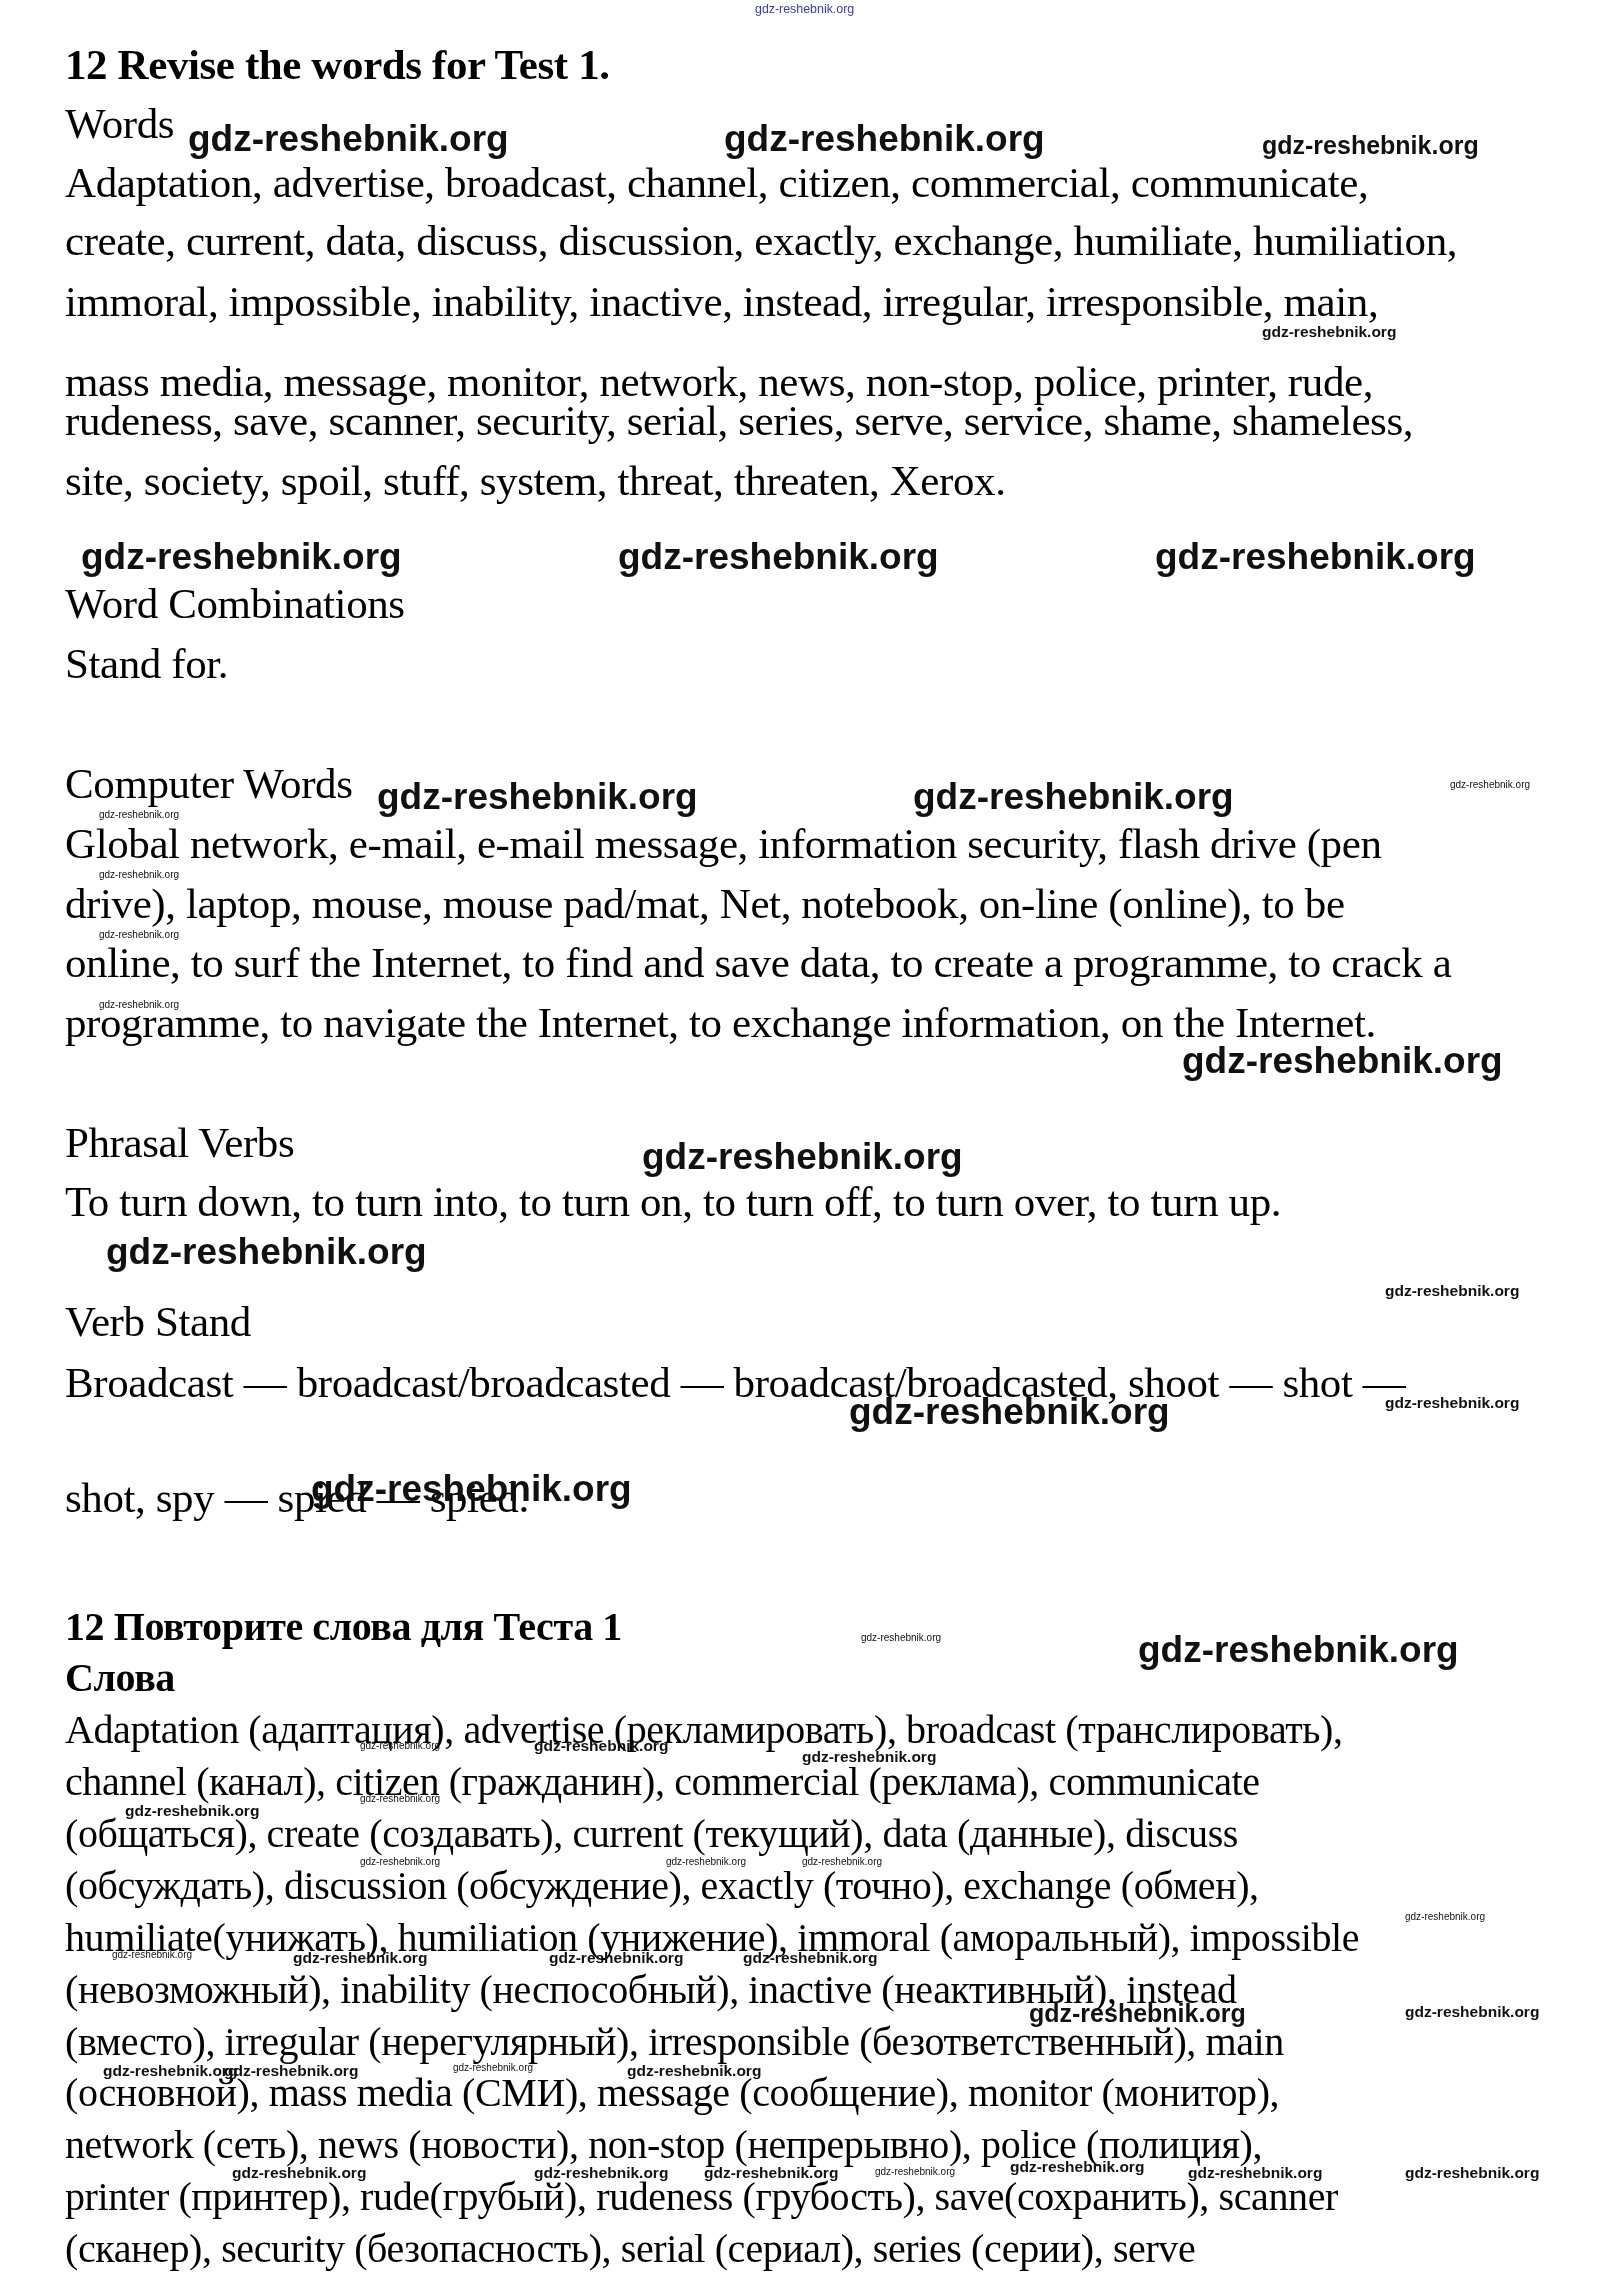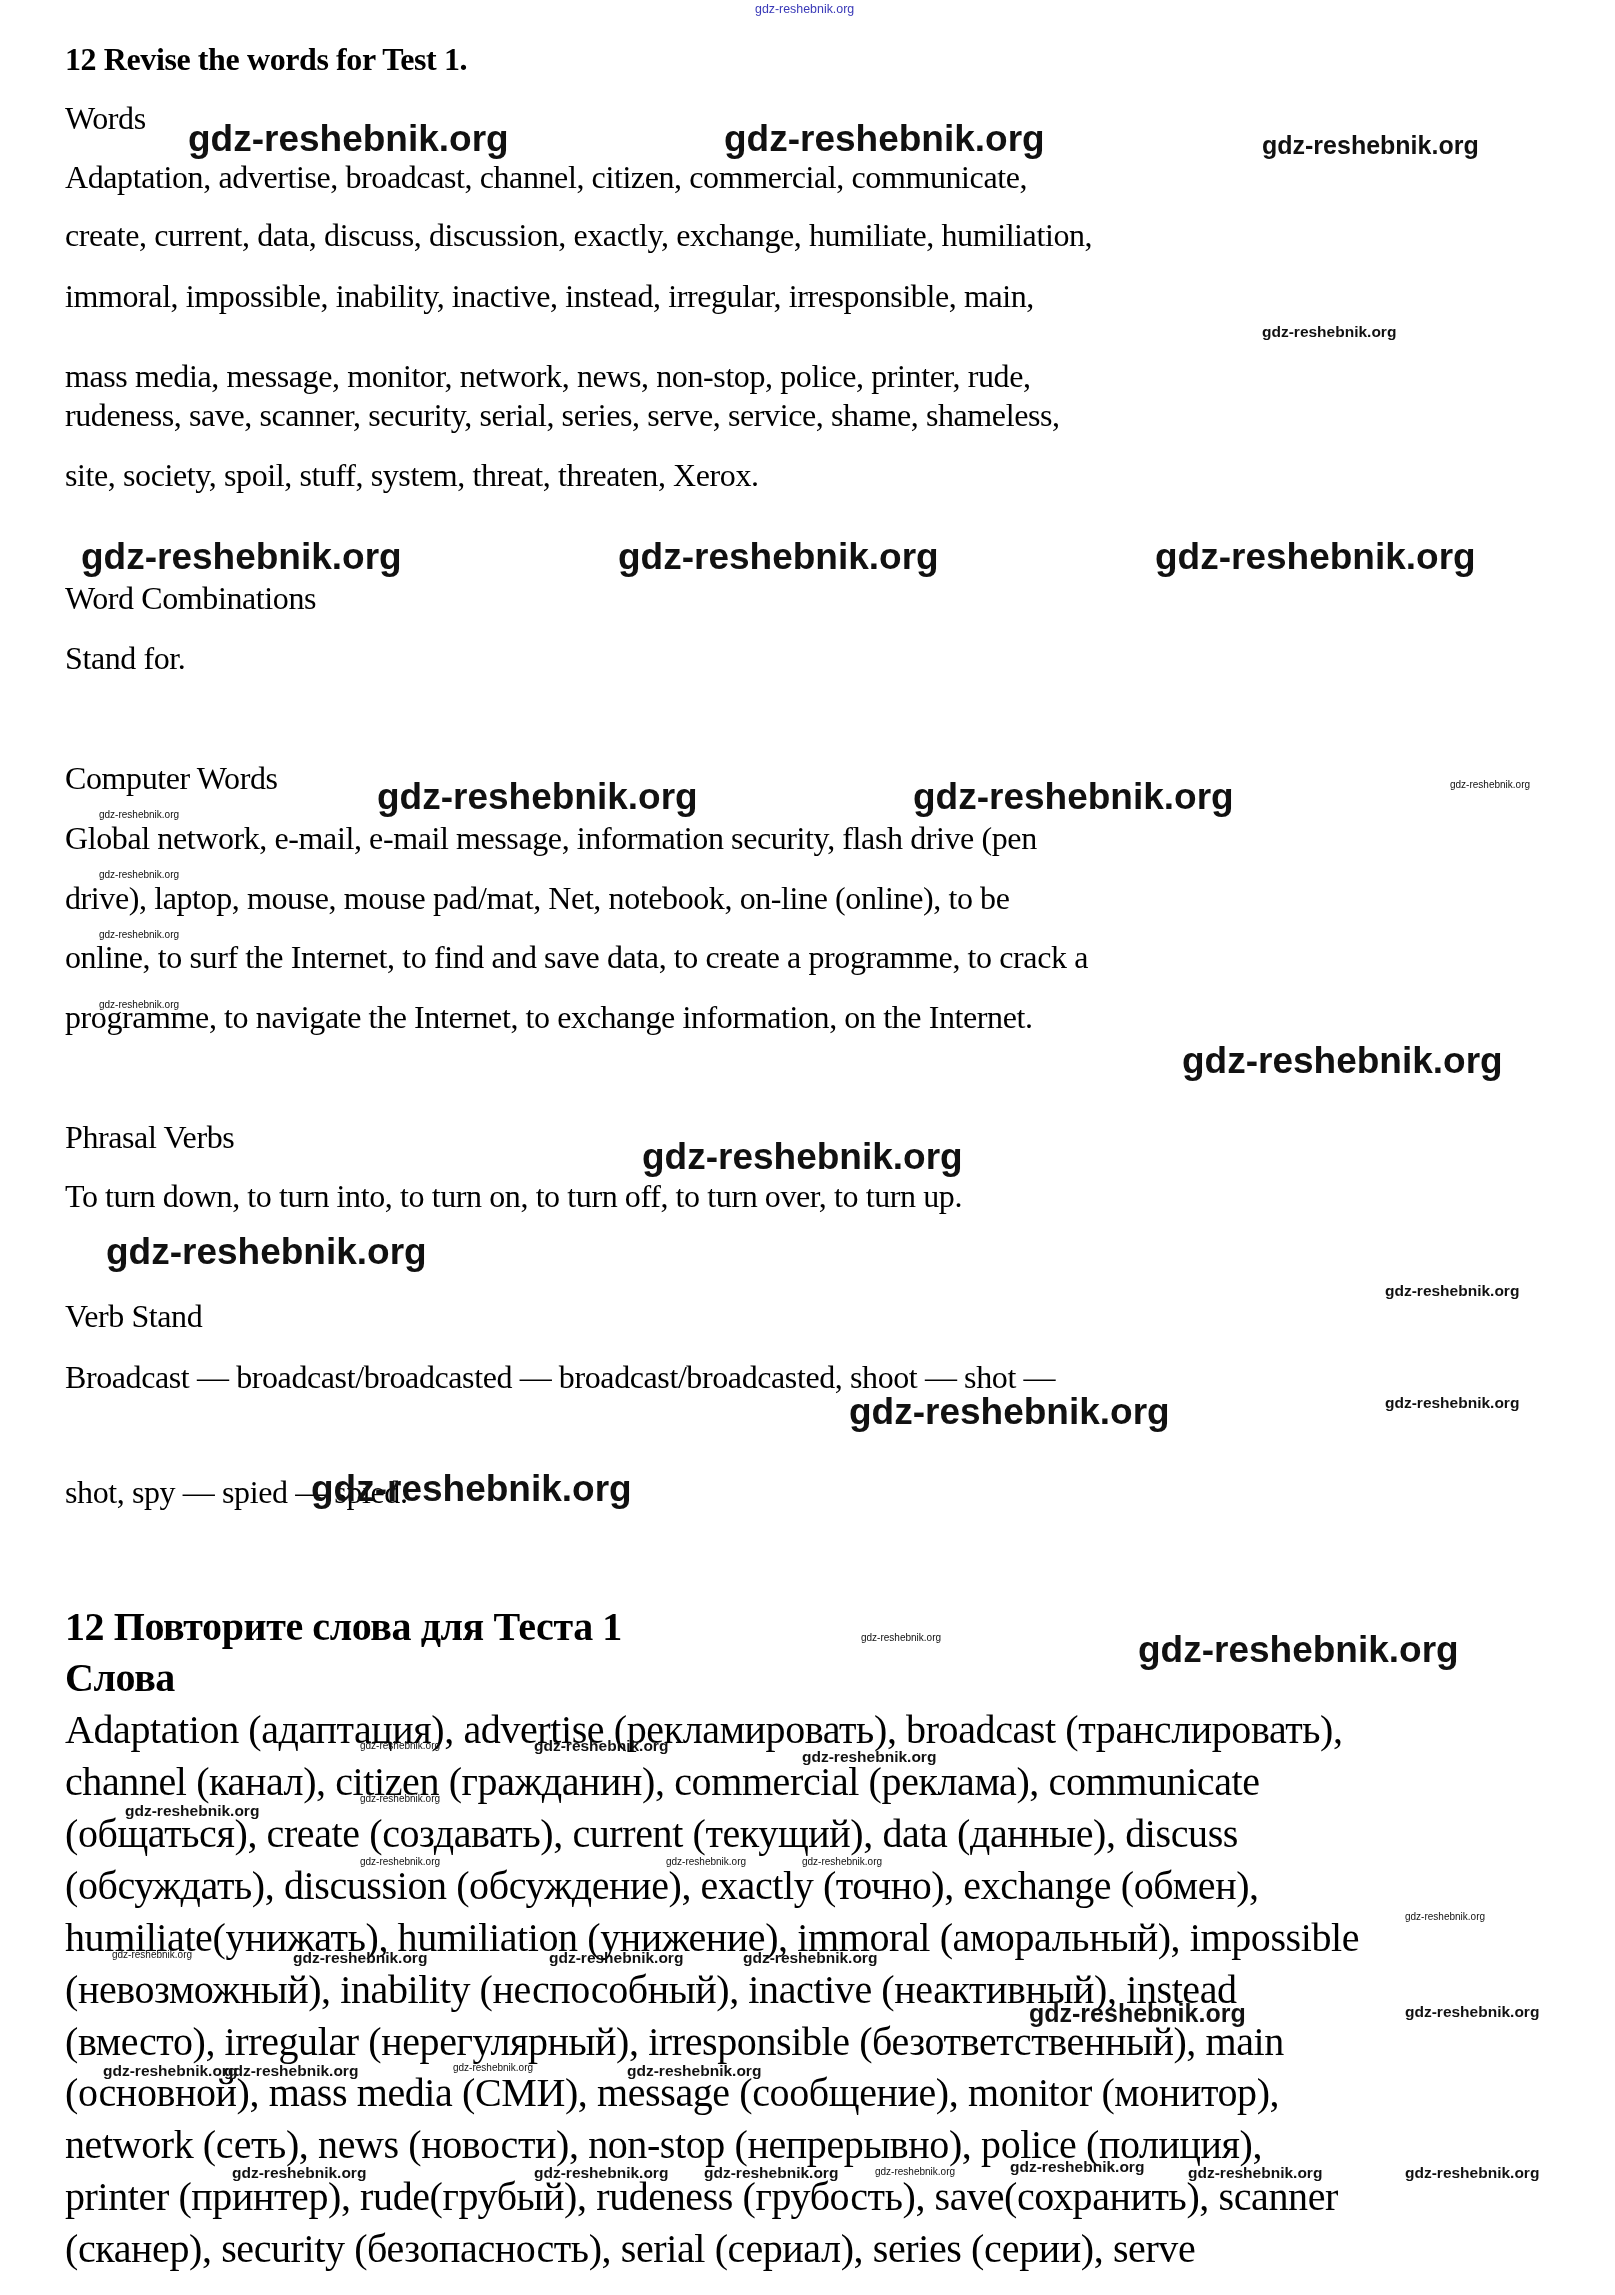--- a/index.html
+++ b/index.html
@@ -1,18 +1,18 @@
 <!DOCTYPE html>
 <html style="font-size:12.4px"><head>
 <meta charset="utf-8">
 <style>
   html, body { margin: 0; padding: 0; background: #ffffff; }
   body { width: 1616px; height: 2295px; position: relative; overflow: hidden;
          font-family: "Liberation Serif", "DejaVu Serif", serif; color: #000; }
-  .line { position: absolute; left: 65px; white-space: nowrap; font-size: 32px; line-height: 1; letter-spacing: -0.4px; }
+  .line { position: absolute; left: 65px; white-space: nowrap; font-size: 43px; line-height: 1; letter-spacing: -0.4px; }
   .ru { font-size: 40px; }
   .bold { font-weight: bold; }
   .wm { position: absolute; font-family: "Liberation Sans", "DejaVu Sans", sans-serif; font-weight: bold; color: #111; white-space: nowrap; line-height: 1; }
   .wm-l { font-size: 37px; }
   .wm-m { font-size: 25px; }
   .wm-s { font-size: 15.5px; }
   .wm-xs { font-size: 10px; font-weight: normal; }
   .wm-top { position:absolute; left: 755px; top: 1.5px; font-size: 12.4px; color: #3a3ab8; font-family: "Liberation Sans", sans-serif; }
 </style>
 </head>

